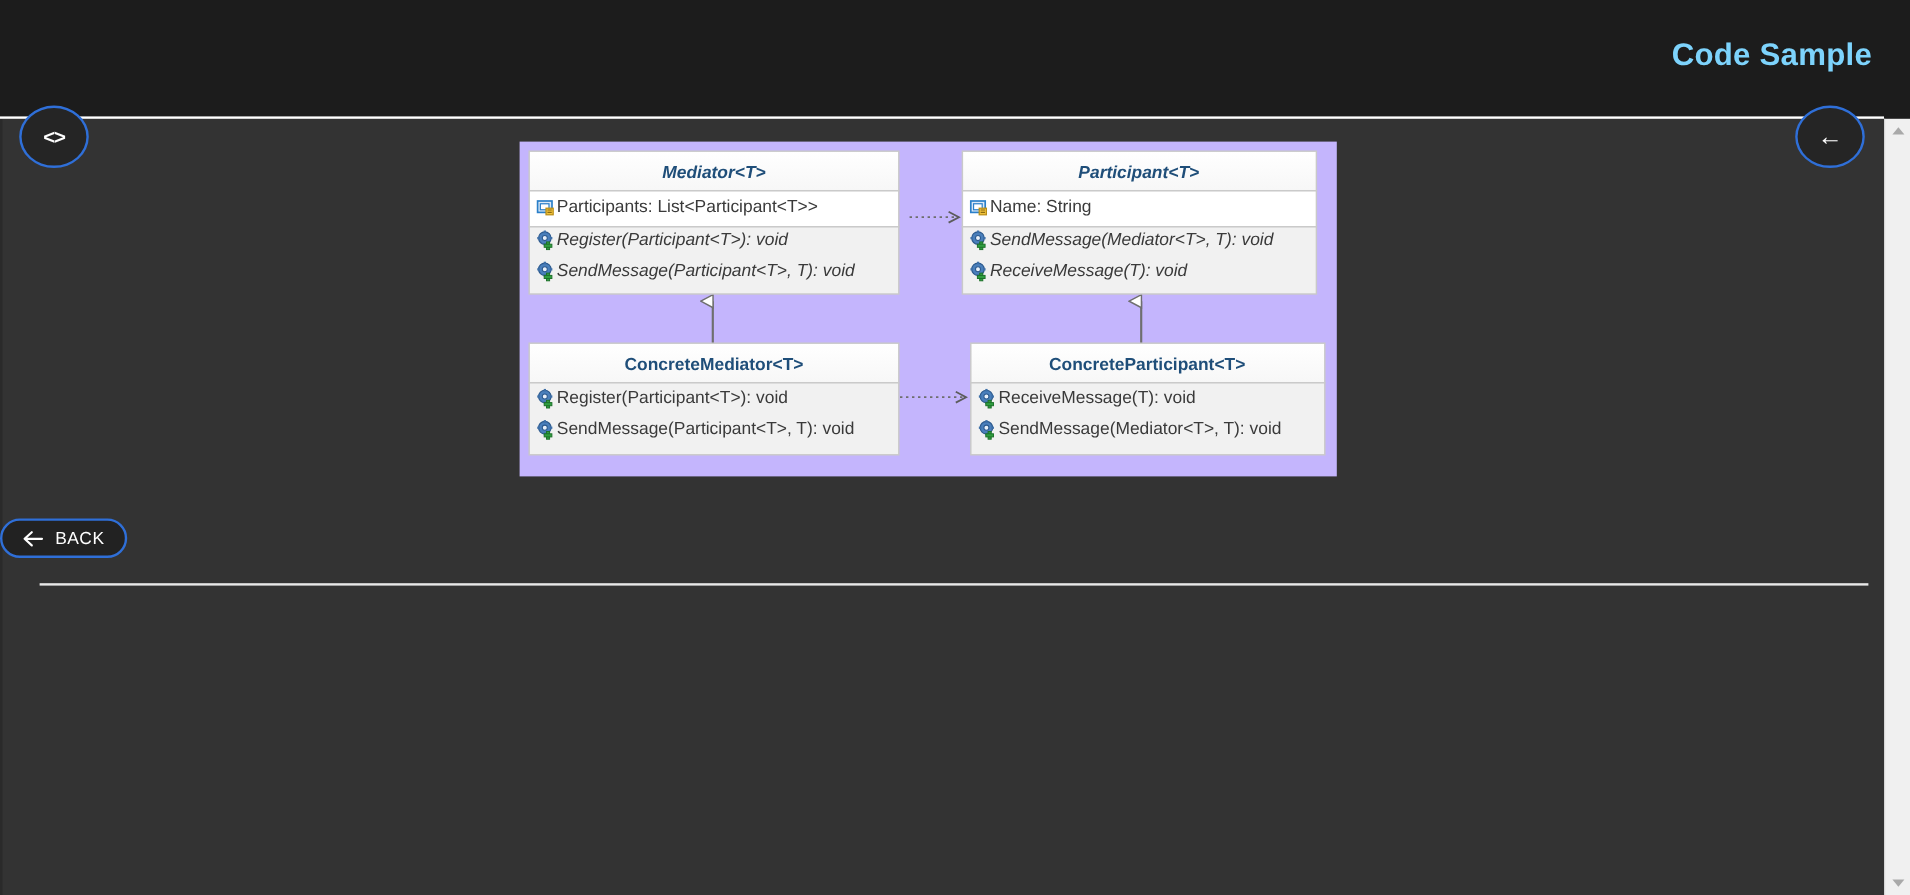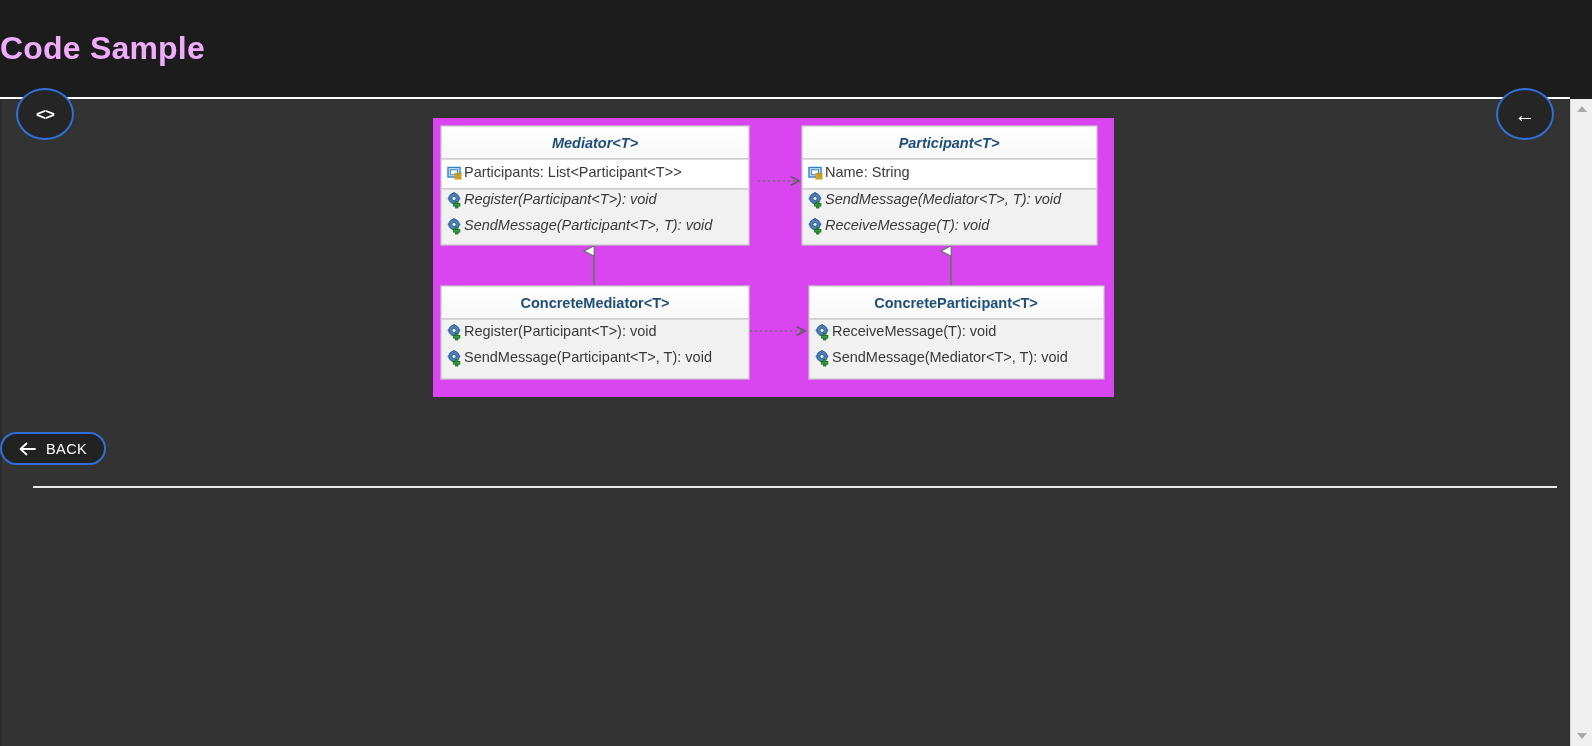--- a/index.html
+++ b/index.html
@@ -33,24 +33,24 @@
     position: absolute;
     left: 0; top: 0;
     width: 1570px; height: 99px;
     background: #1c1c1c;
     border-bottom: 2px solid #ffffff;
   }
   .header-title {
     position: absolute;
     left: 0; top: 30px;
     width: 1560px;
-    text-align: left;
-    font-size: 32px;
+    text-align: right;
+    font-size: 26px;
     font-weight: bold;
-    color: #f0abfc;
+    color: #7dd3fc;
     letter-spacing: .2px;
   }
 
   
   .fab {
     position: absolute;
     width: 58px; height: 52px;
     background: #252525;
     border: 2px solid #2f6fd8;
     border-radius: 29px/26px;
@@ -69,21 +69,21 @@
     line-height: 1;
     letter-spacing: -1px;
   }
   .fab .glyph-arrow { font-size: 21px; font-weight: normal; letter-spacing: 0; }
 
   
   .diagram-wrap {
     position: absolute;
     left: 433px; top: 118px;
     width: 681px; height: 279px;
-    background: #d946ef;
+    background: #c4b5fd;
     overflow: hidden;
   }
   .uml-svg { display: block; }
 
   .cls-title {
     font-family: "Liberation Sans", sans-serif;
     font-size: 14.5px;
     font-weight: bold;
     fill: #1f4e79;
     text-anchor: middle;

